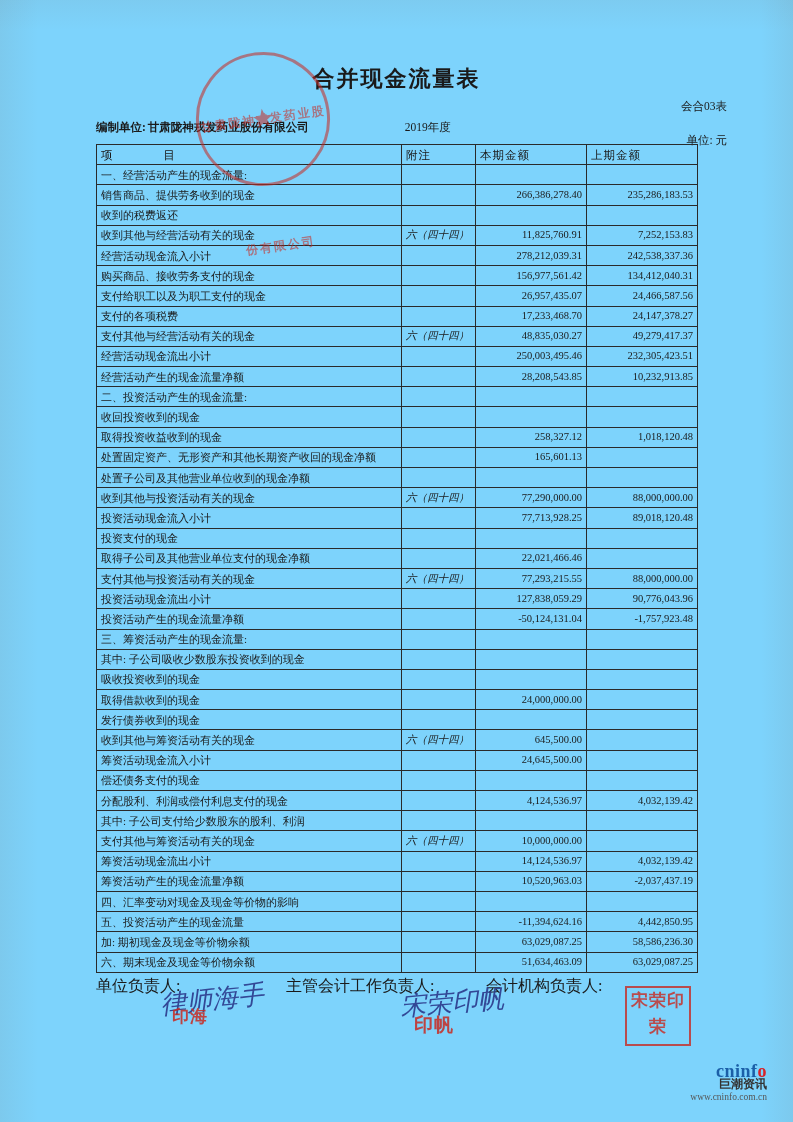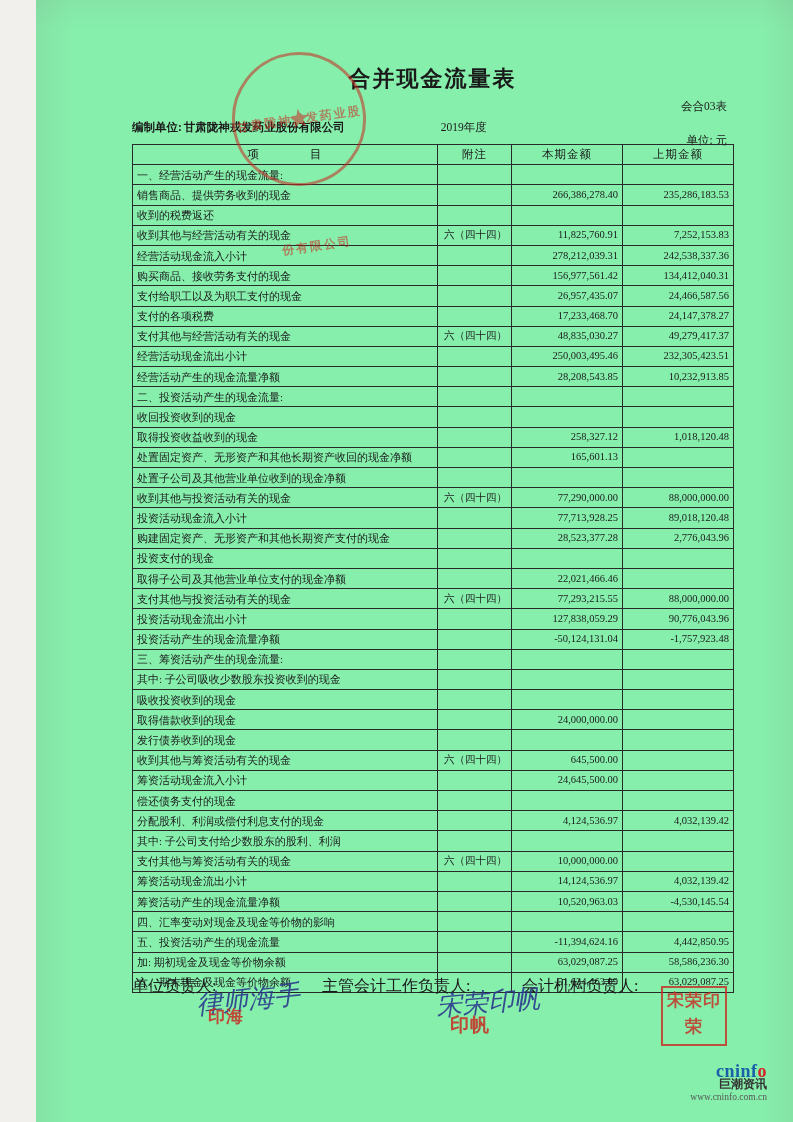--- a/index.html
+++ b/index.html
@@ -11,22 +11,21 @@
     height: 1122px;
     background: #f2f0ec;
     font-family: "Liberation Serif", "DejaVu Serif", serif;
     color: #1a1a1a;
     position: relative;
     overflow: hidden;
   }
   .page {
     position: absolute;
     inset: 0;
-    background: #86efac;
-    margin-left: 36px;
+    background: #7dd3fc;
   }
   
   .paper-shade {
     position: absolute;
     inset: 0;
     background:
       linear-gradient(90deg, rgba(120,115,105,0.10) 0px, rgba(255,255,255,0) 38px),
       linear-gradient(270deg, rgba(120,115,105,0.10) 0px, rgba(255,255,255,0) 32px),
       linear-gradient(180deg, rgba(120,115,105,0.08) 0px, rgba(255,255,255,0) 30px);
     pointer-events: none;
@@ -91,28 +90,26 @@
     font-weight: normal;
     overflow: hidden;
     white-space: nowrap;
   }
   col.c-item { width: 305px; }
   col.c-note { width: 74px; }
   col.c-cur  { width: 111px; }
   col.c-prev { width: 111px; }
 
   thead td {
-    text-align: center;
     font-weight: bold;
     font-size: 11.5px;
     letter-spacing: 1px;
-    font-family: Liberation Mono, monospace;
   }
   td.item { text-align: left; }
-  td.note { text-align: right; font-size: 10.5px; }
+  td.note { text-align: left; font-size: 10.5px; font-style: italic; }
   td.num  { text-align: right; font-size: 10.5px; padding-right: 8px; font-family: "Liberation Serif", "DejaVu Serif", serif; }
 
   .lvl1 { font-weight: bold; padding-left: 4px; }
   .lvl2 { padding-left: 16px; }
   .lvl3 { padding-left: 30px; }
   .sub  { padding-left: 64px; font-weight: bold; }
 
   .signatures {
     position: absolute;
     left: 96px;
@@ -369,26 +366,20 @@
           <td class="num">77,290,000.00</td>
           <td class="num">88,000,000.00</td>
         </tr>
         <tr>
           <td class="item sub">投资活动现金流入小计</td>
           <td class="note"></td>
           <td class="num">77,713,928.25</td>
           <td class="num">89,018,120.48</td>
         </tr>
         <tr>
-          <td class="item lvl2">购建固定资产、无形资产和其他长期资产支付的现金</td>
-          <td class="note"></td>
-          <td class="num">28,523,377.28</td>
-          <td class="num">2,776,043.96</td>
-        </tr>
-        <tr>
           <td class="item lvl2">投资支付的现金</td>
           <td class="note"></td>
           <td class="num"></td>
           <td class="num"></td>
         </tr>
         <tr>
           <td class="item lvl2">取得子公司及其他营业单位支付的现金净额</td>
           <td class="note"></td>
           <td class="num">22,021,466.46</td>
           <td class="num"></td>
@@ -480,21 +471,21 @@
         <tr>
           <td class="item sub">筹资活动现金流出小计</td>
           <td class="note"></td>
           <td class="num">14,124,536.97</td>
           <td class="num">4,032,139.42</td>
         </tr>
         <tr>
           <td class="item sub">筹资活动产生的现金流量净额</td>
           <td class="note"></td>
           <td class="num">10,520,963.03</td>
-          <td class="num">-4,530,145.54</td>
+          <td class="num">-2,037,437.19</td>
         </tr>
         <tr>
           <td class="item lvl1">四、汇率变动对现金及现金等价物的影响</td>
           <td class="note"></td>
           <td class="num"></td>
           <td class="num"></td>
         </tr>
         <tr>
           <td class="item lvl1">五、投资活动产生的现金流量</td>
           <td class="note"></td>

